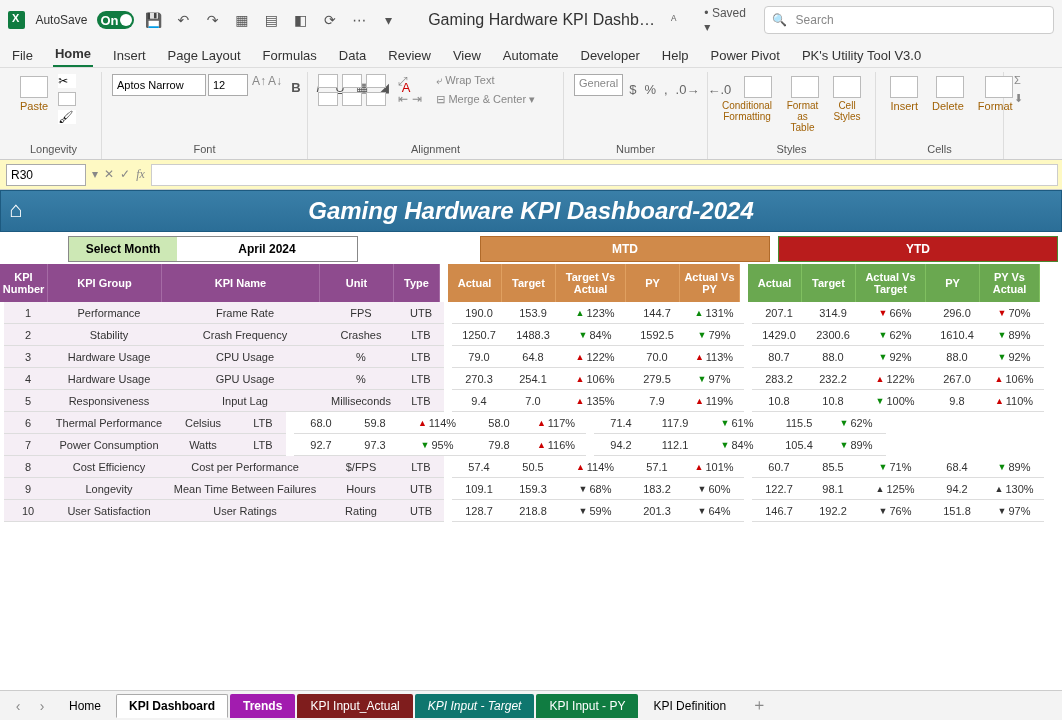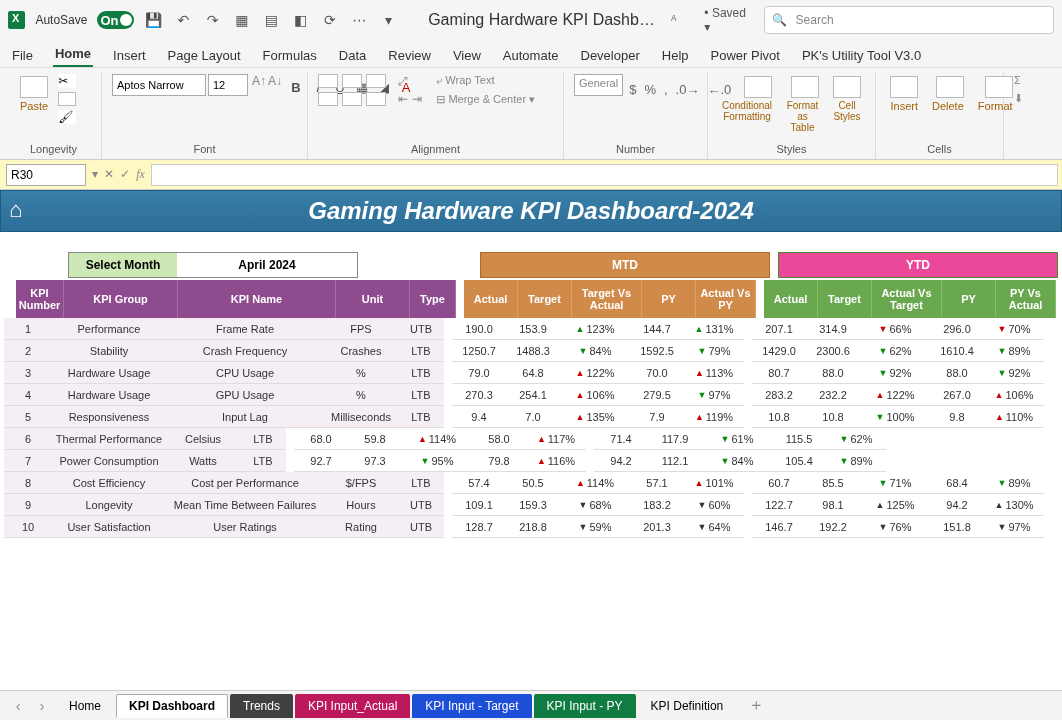--- a/index.html
+++ b/index.html
@@ -50,29 +50,29 @@
 .namebox { width: 80px; height: 22px; border: 1px solid #aaa; margin-left: 6px; padding: 2px 4px; font-size: 12px; background: #fff; }
 .fbar-btns { display: flex; gap: 6px; margin: 0 6px; color: #888; }
 .fx { font-style: italic; font-family: serif; }
 .fbar-input { flex: 1; height: 22px; border: 1px solid #ccc; margin-right: 4px; background: #fff; }
 
 
 .dash { position: relative; background: #fff; }
 .dash-title { height: 42px; background: linear-gradient(#3a7fa8,#2b6e97); color: #fff; display: flex; align-items: center; justify-content: center; font-size: 24px; font-weight: bold; font-style: italic; border: 1px solid #1d5a80; position: relative; }
 .home-icon { position: absolute; left: 8px; top: 6px; width: 28px; height: 28px; color: #fff; font-size: 22px; }
 
-.row2 { display: flex; height: 26px; margin-top: 20px; gap: 8px; padding: 0 4px; }
+.row2 { display: flex; height: 26px; margin-top: 4px; gap: 8px; padding: 0 4px; }
 .select-month { display: flex; border: 1px solid #888; }
 .select-month .lbl { background: #cde8b5; width: 108px; display: flex; align-items: center; justify-content: center; font-weight: bold; font-size: 12px; }
 .select-month .val { width: 180px; display: flex; align-items: center; justify-content: center; font-weight: bold; font-size: 12px; background: #fff; }
 .mtd-hdr { flex: 1; background: #d08a4a; color: #fff; display: flex; align-items: center; justify-content: center; font-weight: bold; border: 1px solid #b06a2a; }
-.ytd-hdr { flex: 1; background: #ec4899; color: #fff; display: flex; align-items: center; justify-content: center; font-weight: bold; border: 1px solid #4a8830; }
-
-
-.colhdrs { display: flex; gap: 8px; padding: 0 16px; margin-top: 2px; }
+.ytd-hdr { flex: 1; background: #b91c1c; color: #fff; display: flex; align-items: center; justify-content: center; font-weight: bold; border: 1px solid #4a8830; }
+
+
+.colhdrs { display: flex; gap: 8px; padding: 0 0; margin-top: 2px; }
 .left-hdrs { display: flex; }
 .left-hdrs div { background: #8e4b8e; color: #fff; font-size: 11px; font-weight: bold; display: flex; align-items: center; justify-content: center; height: 38px; border-right: 1px solid #a56ba5; text-align: center; padding: 0 2px; }
 .mid-hdrs, .right-hdrs { display: flex; }
 .mid-hdrs div { background: #d08a4a; color: #fff; font-size: 11px; font-weight: bold; display: flex; align-items: center; justify-content: center; height: 38px; border-right: 1px solid #e0a060; text-align: center; padding: 0 2px; }
 .right-hdrs div { background: #6aa850; color: #fff; font-size: 11px; font-weight: bold; display: flex; align-items: center; justify-content: center; height: 38px; border-right: 1px solid #80c060; text-align: center; padding: 0 2px; }
 
 
 .c-num { width: 48px; }
 .c-grp { width: 114px; }
 .c-name { width: 158px; }
@@ -92,23 +92,23 @@
 .lcells .cell { background: #f5eef5; color: #333; }
 .mcells .cell, .rcells .cell { background: #fff; color: #333; }
 .arrow { font-size: 9px; margin-right: 2px; }
 .up-g { color: #0a8a0a; }
 
 
 .sheet-bar { position: absolute; bottom: 0; left: 0; right: 0; height: 30px; background: #f3f3f3; border-top: 1px solid #ccc; display: flex; align-items: center; padding: 0 8px; gap: 4px; }
 .nav-arrow { width: 20px; color: #888; text-align: center; font-size: 14px; }
 .sheet-tab { padding: 4px 12px; font-size: 12px; border: 1px solid transparent; border-radius: 2px 2px 0 0; cursor: pointer; }
 .sheet-tab.active { background: #fff; border: 1px solid #aaa; border-bottom-color: #fff; font-weight: 600; }
-.sheet-tab.green { background: #404040; color: #fff; }
-.sheet-tab.orange { background: #be185d; color: #fff; }
-.sheet-tab.blue { background: #1d4ed8; color: #fff; }
+.sheet-tab.green { background: #a21caf; color: #fff; font-weight: bold; }
+.sheet-tab.orange { background: #7f1d1d; color: #fff; }
+.sheet-tab.blue { background: #0f766e; color: #fff; font-style: italic; }
 .sheet-tab.dgreen { background: #107c41; color: #fff; }
 .add-sheet { color: #888; font-size: 16px; margin-left: 8px; }
 </style>
 </head>
 <body>
 
 <div class="titlebar">
   <div class="excel-icon"></div>
   <span class="autosave-label">AutoSave</span>
   <div class="autosave-toggle">

